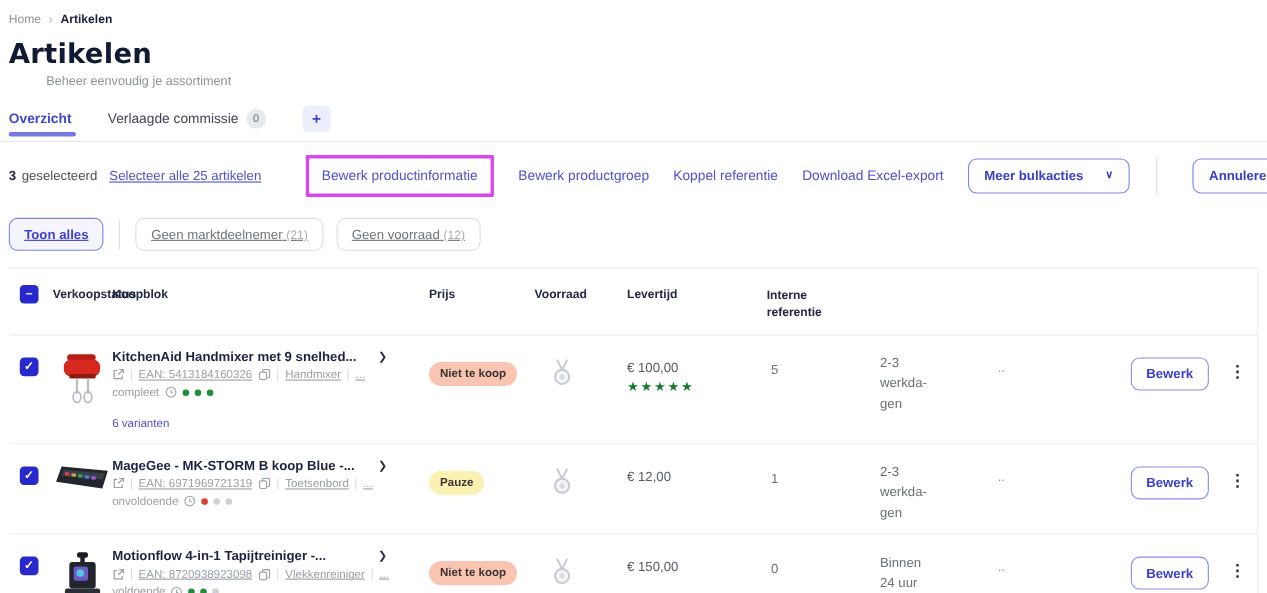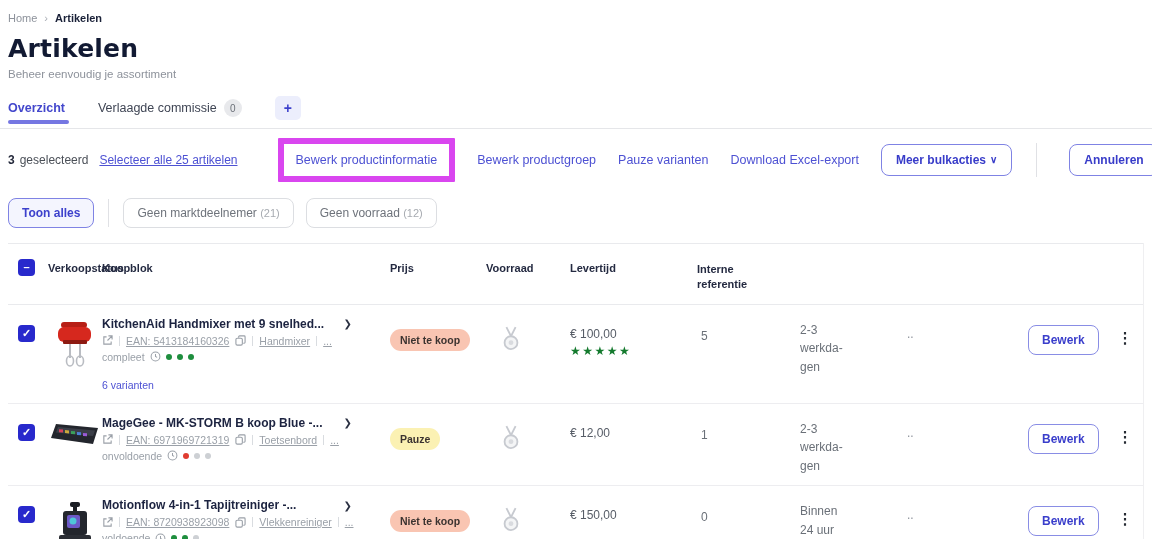--- a/index.html
+++ b/index.html
@@ -9,21 +9,21 @@
 
   
   .breadcrumb { font-size:11px; color:#8d929b; display:flex; gap:7px; align-items:center; }
   .breadcrumb .bc-home { color:#8d929b; cursor:pointer; }
   .breadcrumb .bc-sep { color:#a9adb5; font-size:11px; }
   .breadcrumb .bc-cur { color:#1a2138; font-weight:bold; }
 
   
   h1.title { font-family:"DejaVu Sans", sans-serif; font-size:25px; font-weight:800;
     color:#121a33; margin-top:10px; letter-spacing:.2px; }
-  .subtitle { font-size:11.5px; color:#8d929b; margin-top:5px; }
+  .subtitle { font-size:11.5px; color:#8d929b; margin-top:5px;margin-left:34px; }
 
   
   .tabs { display:flex; align-items:center; gap:33px; margin-top:14px; height:28px; }
   .tab { font-size:12.5px; color:#3f4554; display:flex; align-items:center; gap:7px;
     cursor:pointer; height:100%; position:relative; }
   .tab.active { color:#4347cc; font-weight:bold; }
   .tab.active::after { content:""; position:absolute; left:0; right:-4px; bottom:-2px;
     height:4px; border-radius:3px; background:#7577e2; }
   .tab-badge { background:#e8e9ec; color:#6b7078; font-size:10px; border-radius:999px;
     min-width:18px; height:18px; display:inline-flex; align-items:center; justify-content:center;
@@ -33,32 +33,32 @@
     cursor:pointer; }
   .tabs-divider { height:1px; background:#e5e6e9; margin:6px -8px 0 -8px; }
 
   
   .bulkbar { display:flex; align-items:center; margin-top:0; height:62px; }
   .sel-info { font-size:12px; color:#4a4f57; display:flex; align-items:center; gap:5px; white-space:nowrap; }
   .sel-count { font-weight:bold; color:#23283a; }
   .sel-all { color:#4d51d3; text-decoration:underline; margin-left:6px; cursor:pointer; }
   .actions { display:flex; align-items:center; margin-left:40px; gap:22px; flex:1; }
   .action-link { color:#4d51d3; font-size:12.5px; cursor:pointer; white-space:nowrap; text-decoration:none; }
-  .highlight-box { border:6px solid #d946ef; padding:9px 12px; display:inline-flex; border-radius:1px; }
+  .highlight-box { border:3px solid #d946ef; padding:9px 12px; display:inline-flex; border-radius:1px; }
   .outline-btn { background:#fff; border:1.5px solid #7f83e4; color:#383cc9; font-weight:bold;
     font-size:12px; border-radius:8px; padding:8px 14px; cursor:pointer; display:inline-flex;
-    align-items:center; gap:4px; font-family:"Liberation Sans", sans-serif; white-space:nowrap; }
+    align-items:center; gap:20px; font-family:"Liberation Sans", sans-serif; white-space:nowrap; }
   .chev-down { font-size:10px; color:#383cc9; line-height:1; }
   .vdiv { width:1px; height:34px; background:#e0e1e5; margin:0 2px; }
   .bulkbar .cancel-wrap { margin-left:8px; }
 
   
   .filters { display:flex; align-items:center; gap:12px; margin-top:2px; height:40px; }
   .chip { border-radius:8px; font-size:12px; padding:7px 13px; cursor:pointer; background:#fff;
-    border:1px solid #dcdee2; color:#6e737b; font-family:"Liberation Sans", sans-serif; white-space:nowrap; }
+    border:1px solid #dcdee2; color:#6e737b; font-family:"Liberation Sans", sans-serif; white-space:nowrap;text-decoration:underline; }
   .chip .count { color:#a7abb1; font-size:11px; }
   .chip.active { border:1.5px solid #7f83e4; color:#3d41cc; background:#f4f5fe; font-weight:bold; }
   .filters .vdiv { height:28px; }
 
   
   .table { margin-top:10px; border-right:1px solid #efeff1; }
   .thead, .trow { display:grid;
     grid-template-columns:40px 54px 288px 96px 84px 127px 103px 107px 121px 80px 34px;
     align-items:start; }
   .thead { border-top:1px solid #e9eaed; border-bottom:1px solid #e9eaed; padding:10px 0 12px; }
@@ -134,21 +134,21 @@
     <div class="sel-info">
       <span class="sel-count">3</span>
       <span>geselecteerd</span>
       <a class="sel-all">Selecteer alle 25 artikelen</a>
     </div>
     <div class="actions">
       <span class="highlight-box">
         <a class="action-link">Bewerk productinformatie</a>
       </span>
       <a class="action-link">Bewerk productgroep</a>
-      <a class="action-link">Pauze varianten</a>
+      <a class="action-link">Koppel referentie</a>
       <a class="action-link">Download Excel-export</a>
       <button class="outline-btn">
         <span>Meer bulkacties</span>
         <span class="chev-down">∨</span>
       </button>
       <span class="vdiv"></span>
       <span class="cancel-wrap">
         <button class="outline-btn">Annuleren</button>
       </span>
     </div>

